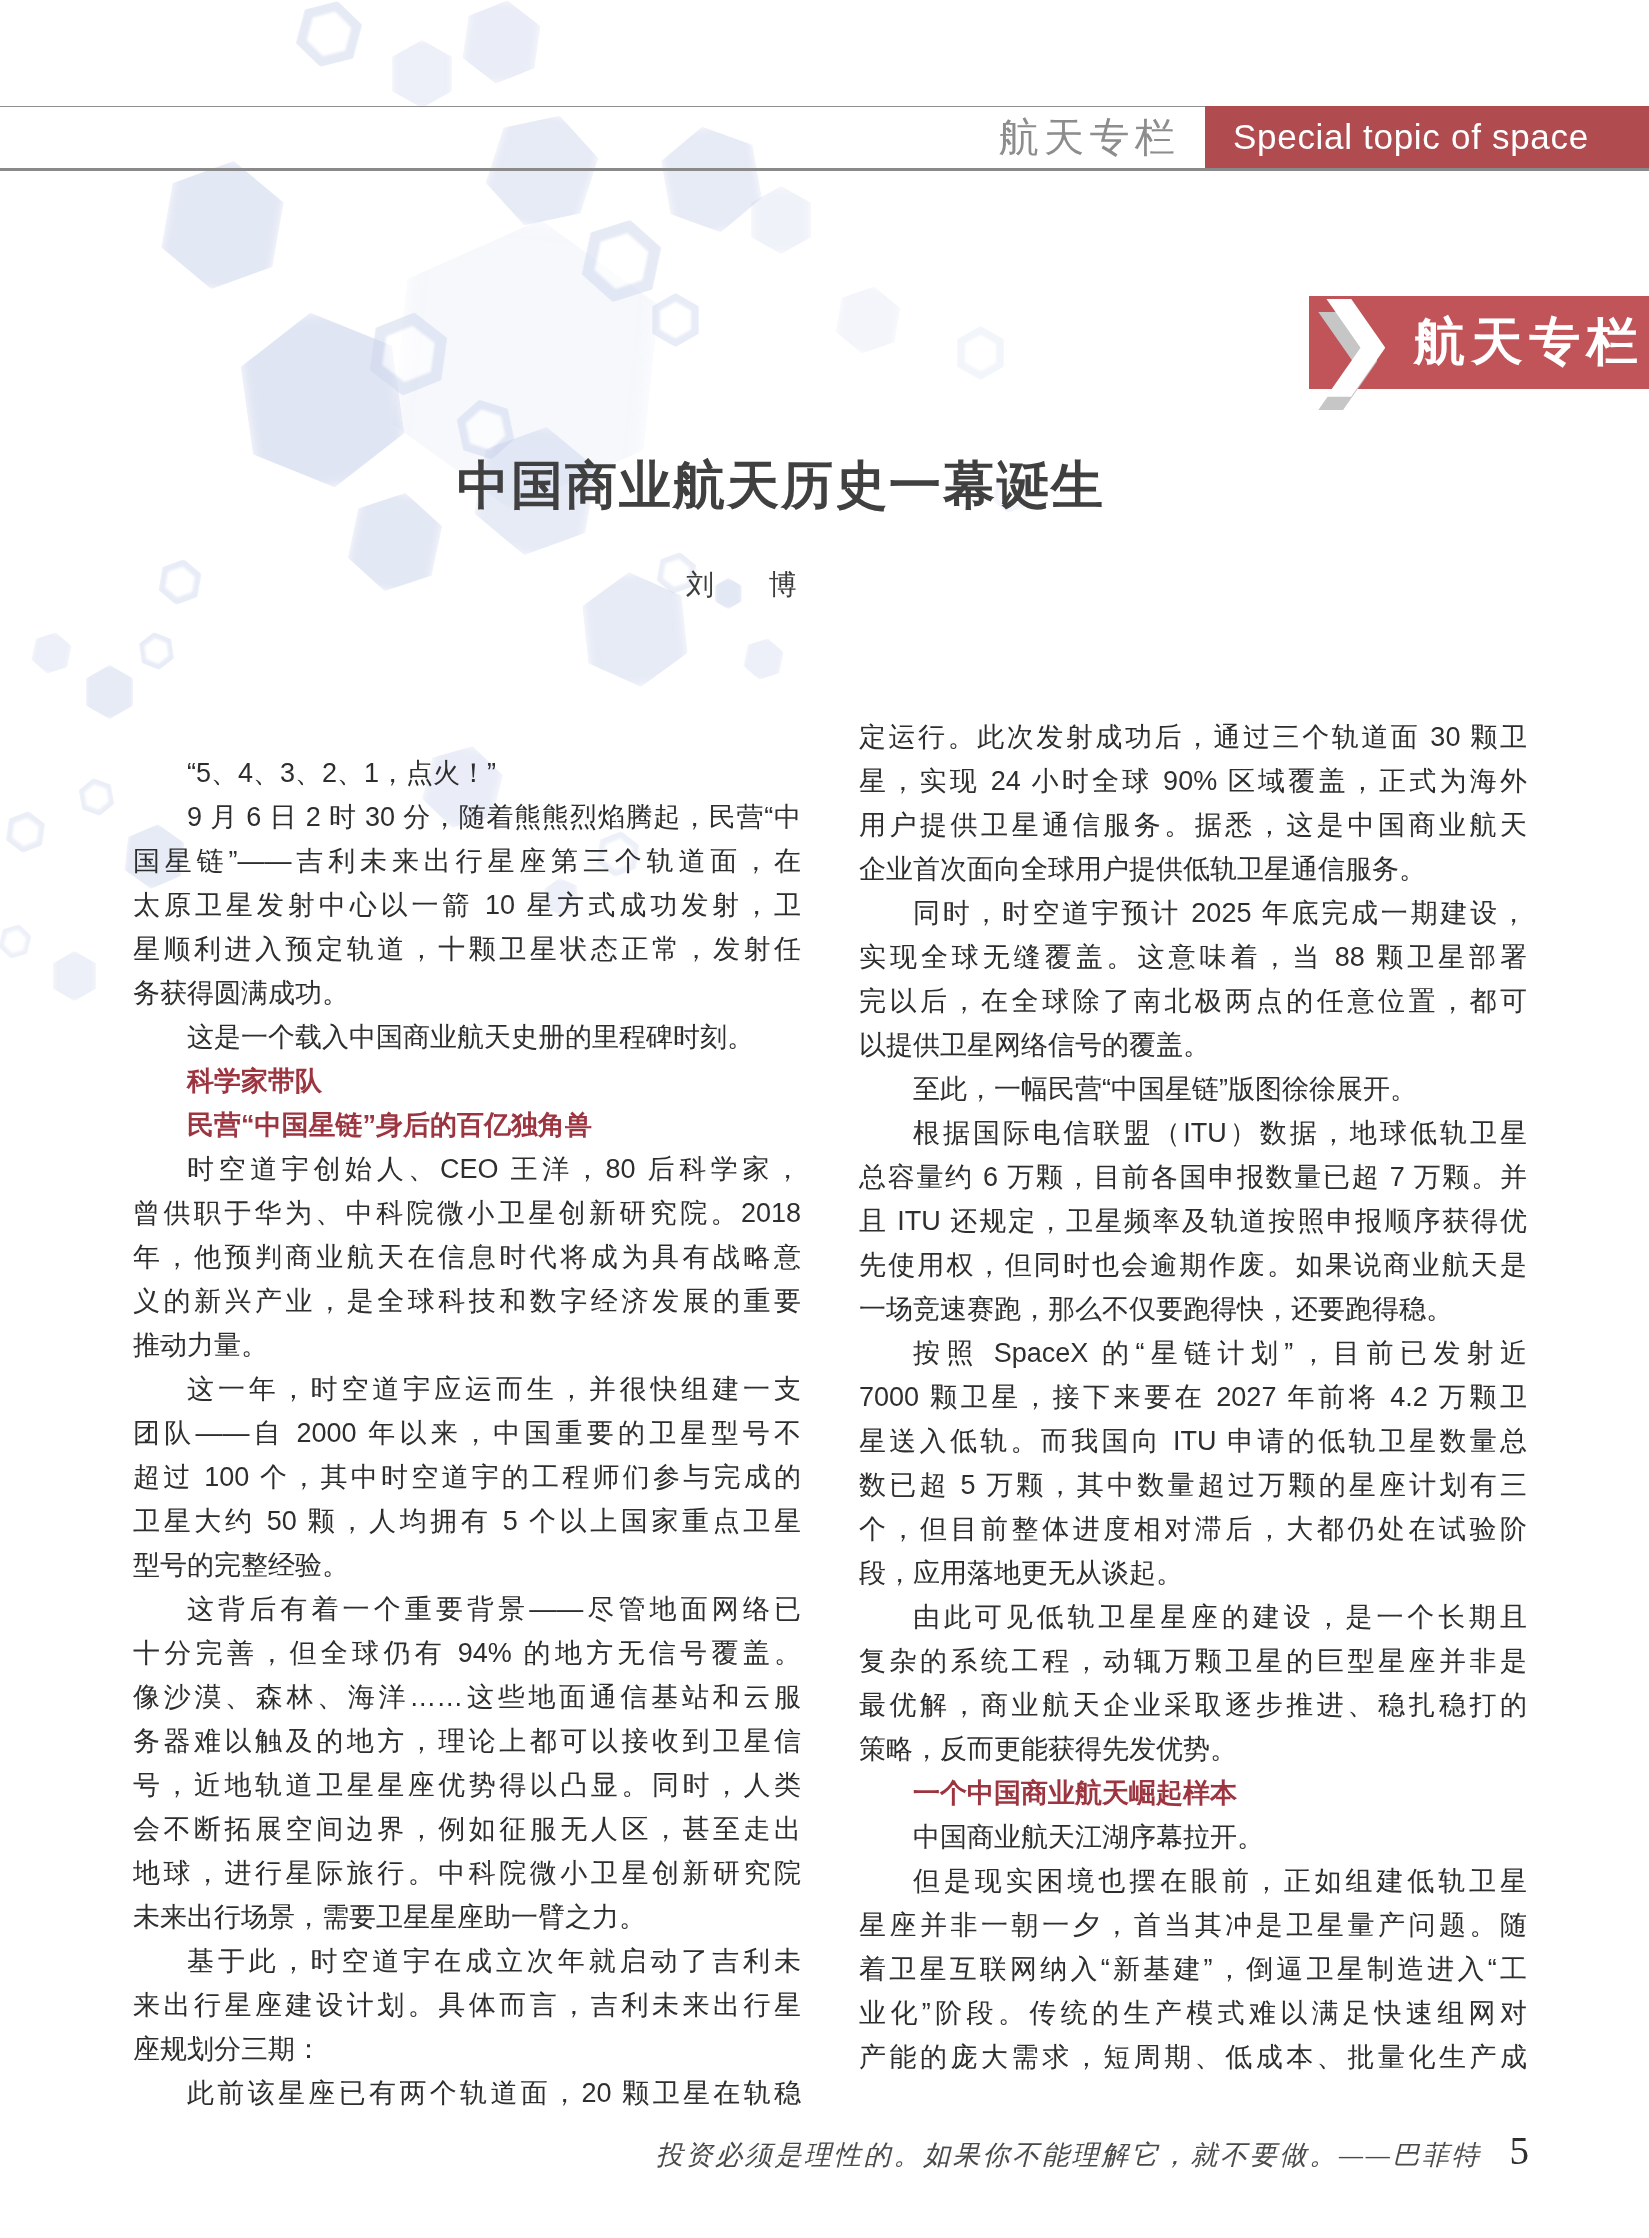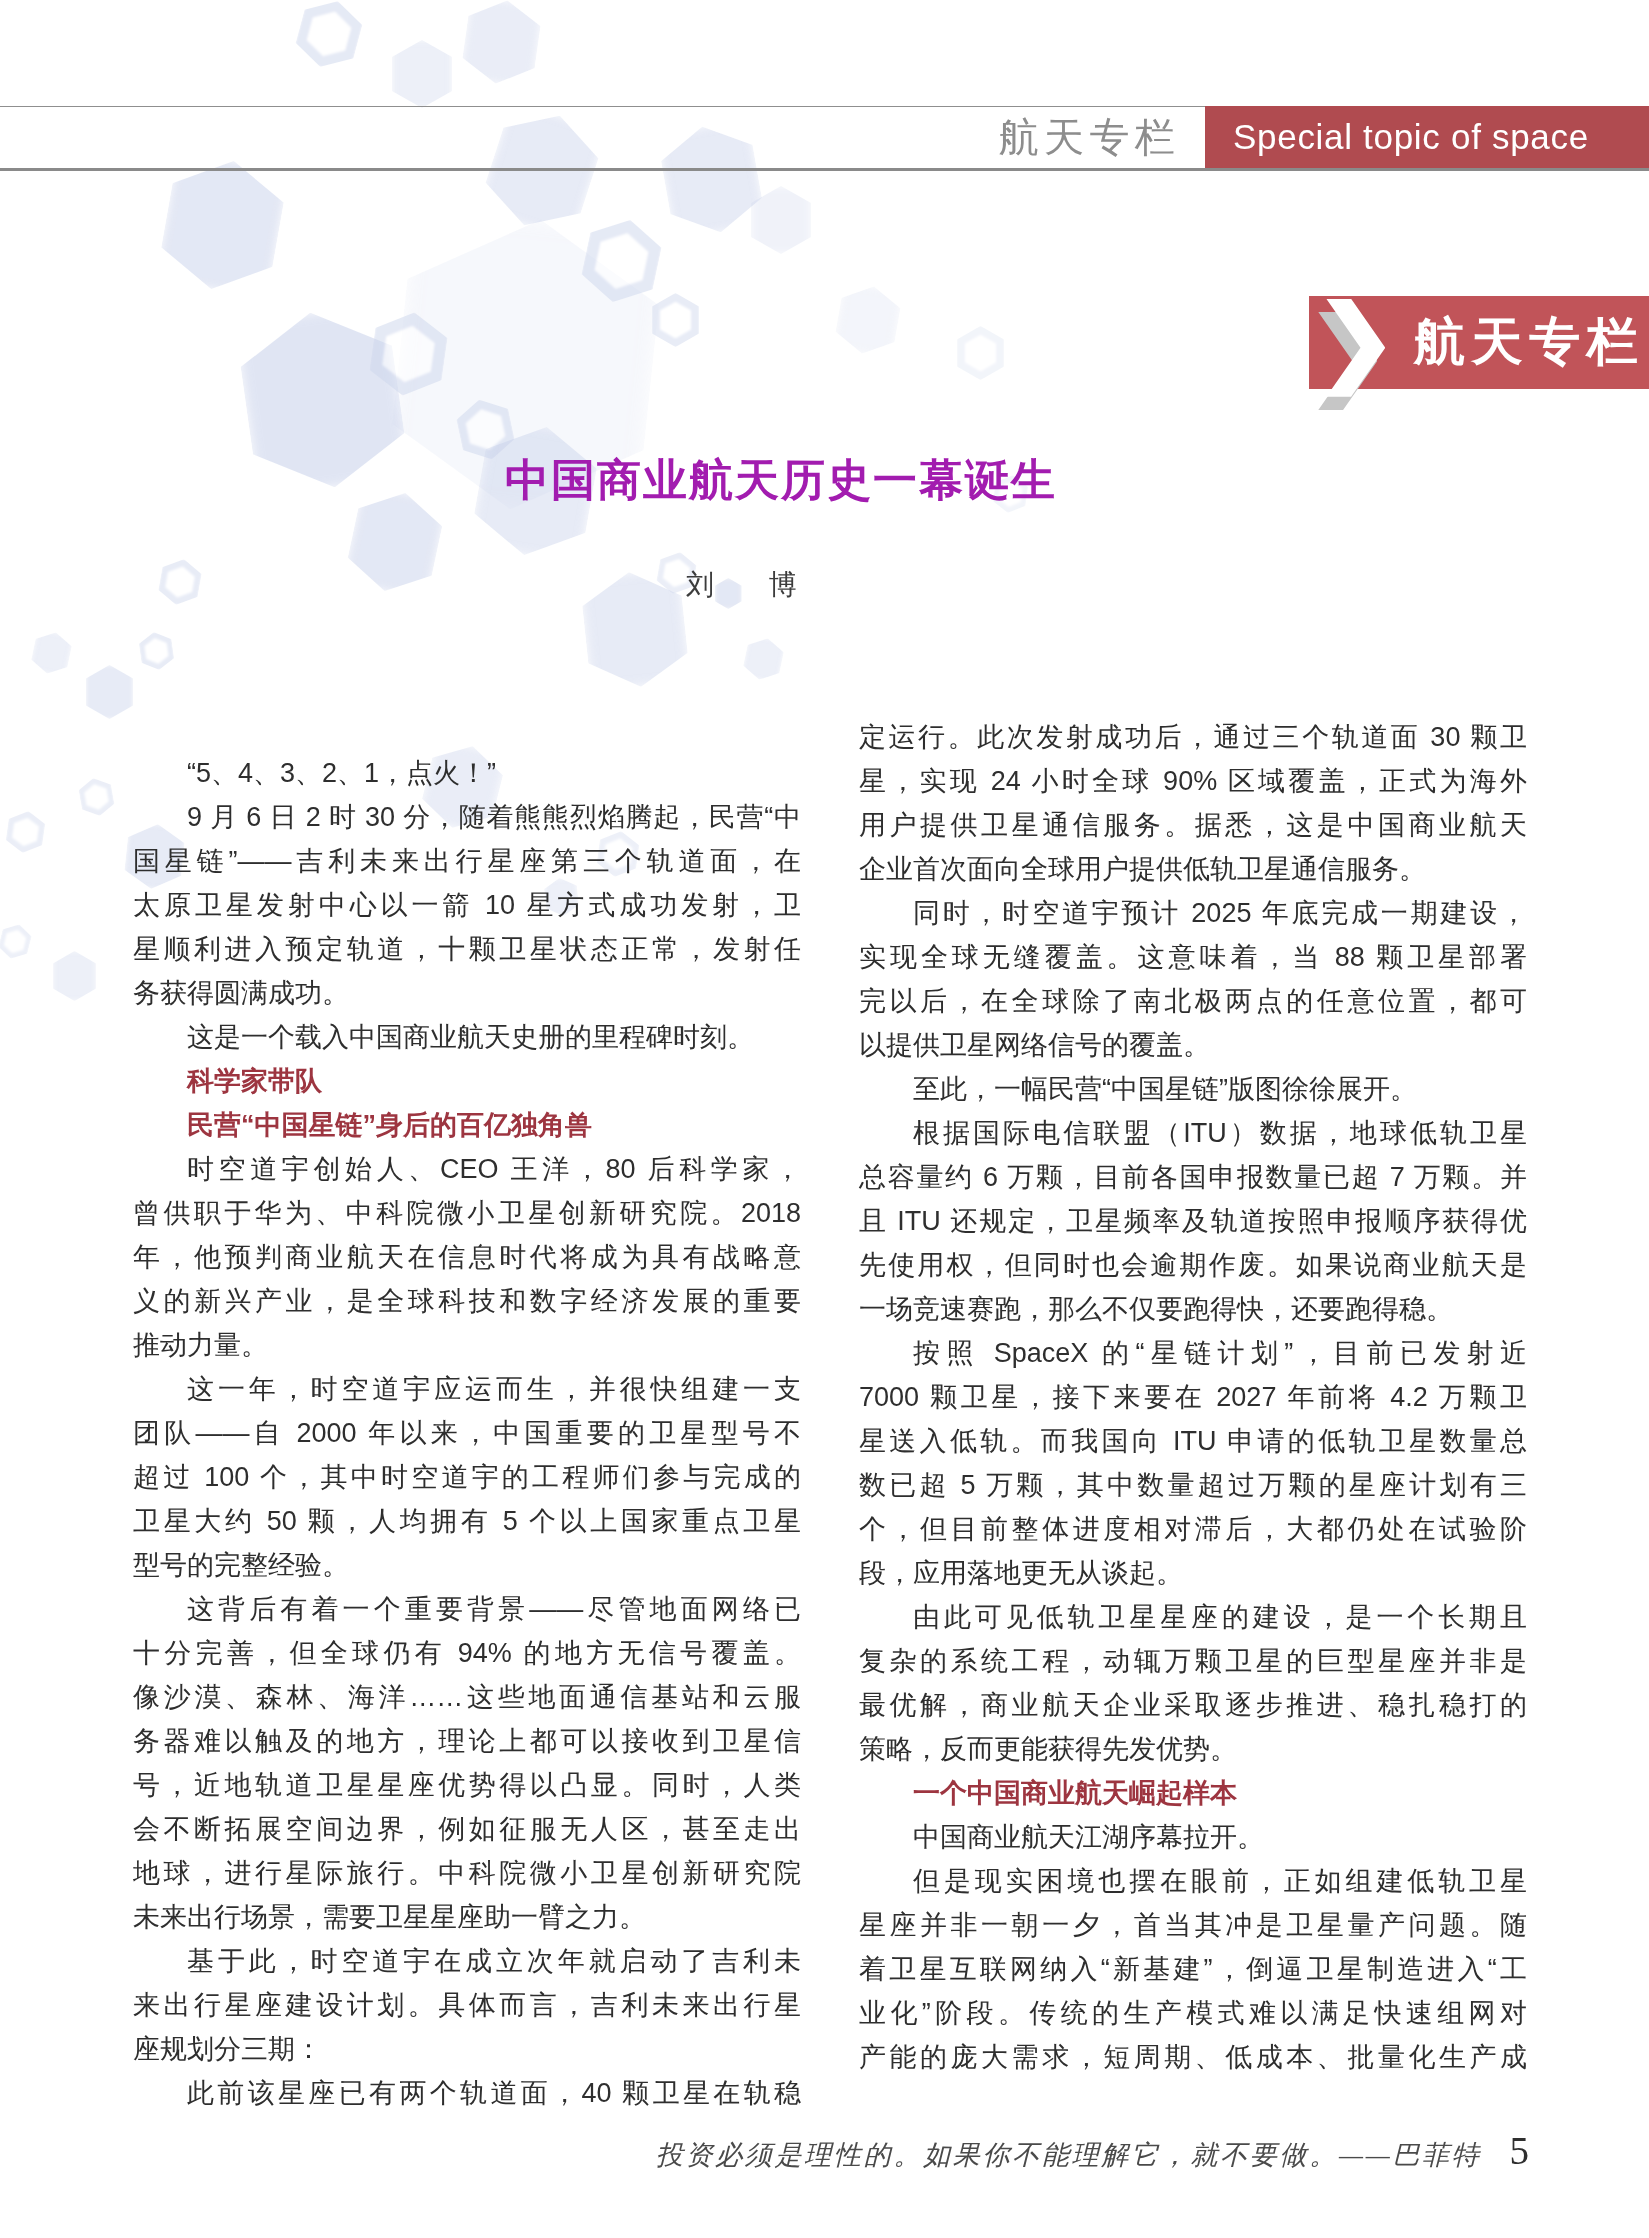--- a/index.html
+++ b/index.html
@@ -53,21 +53,21 @@
   .ribbon-label{
     position:absolute;left:105px;top:0;height:93px;line-height:93px;
     font-family:"Liberation Serif", serif;font-weight:bold;
     color:#ffffff;font-size:51px;letter-spacing:6.6px;
   }
   
   .title{
     position:absolute;top:451px;left:0;width:1562px;
     text-align:center;
     font-family:"Liberation Serif", serif;font-weight:bold;
-    font-size:44px;letter-spacing:2px;color:#a21caf;
+    font-size:52px;letter-spacing:2px;color:#404040;
   }
   .byline{
     position:absolute;top:566px;left:0;width:1496px;
     text-align:center;
     font-family:"Liberation Serif", serif;
     font-size:28px;letter-spacing:13.3px;color:#3c3c3c;
     white-space:pre;
   }
   
   .col{
@@ -208,21 +208,21 @@
       <div class="line">十分完善，但全球仍有 94% 的地方无信号覆盖。</div>
       <div class="line">像沙漠、森林、海洋……这些地面通信基站和云服</div>
       <div class="line">务器难以触及的地方，理论上都可以接收到卫星信</div>
       <div class="line">号，近地轨道卫星星座优势得以凸显。同时，人类</div>
       <div class="line">会不断拓展空间边界，例如征服无人区，甚至走出</div>
       <div class="line">地球，进行星际旅行。中科院微小卫星创新研究院</div>
       <div class="line endline">未来出行场景，需要卫星星座助一臂之力。</div>
       <div class="line ind">基于此，时空道宇在成立次年就启动了吉利未</div>
       <div class="line">来出行星座建设计划。具体而言，吉利未来出行星</div>
       <div class="line endline">座规划分三期：</div>
-      <div class="line ind">此前该星座已有两个轨道面，40 颗卫星在轨稳</div>
+      <div class="line ind">此前该星座已有两个轨道面，20 颗卫星在轨稳</div>
     </div>
   <div class="col col-right">
       <div class="line">定运行。此次发射成功后，通过三个轨道面 30 颗卫</div>
       <div class="line">星，实现 24 小时全球 90% 区域覆盖，正式为海外</div>
       <div class="line">用户提供卫星通信服务。据悉，这是中国商业航天</div>
       <div class="line endline">企业首次面向全球用户提供低轨卫星通信服务。</div>
       <div class="line ind">同时，时空道宇预计 2025 年底完成一期建设，</div>
       <div class="line">实现全球无缝覆盖。这意味着，当 88 颗卫星部署</div>
       <div class="line">完以后，在全球除了南北极两点的任意位置，都可</div>
       <div class="line endline">以提供卫星网络信号的覆盖。</div>

